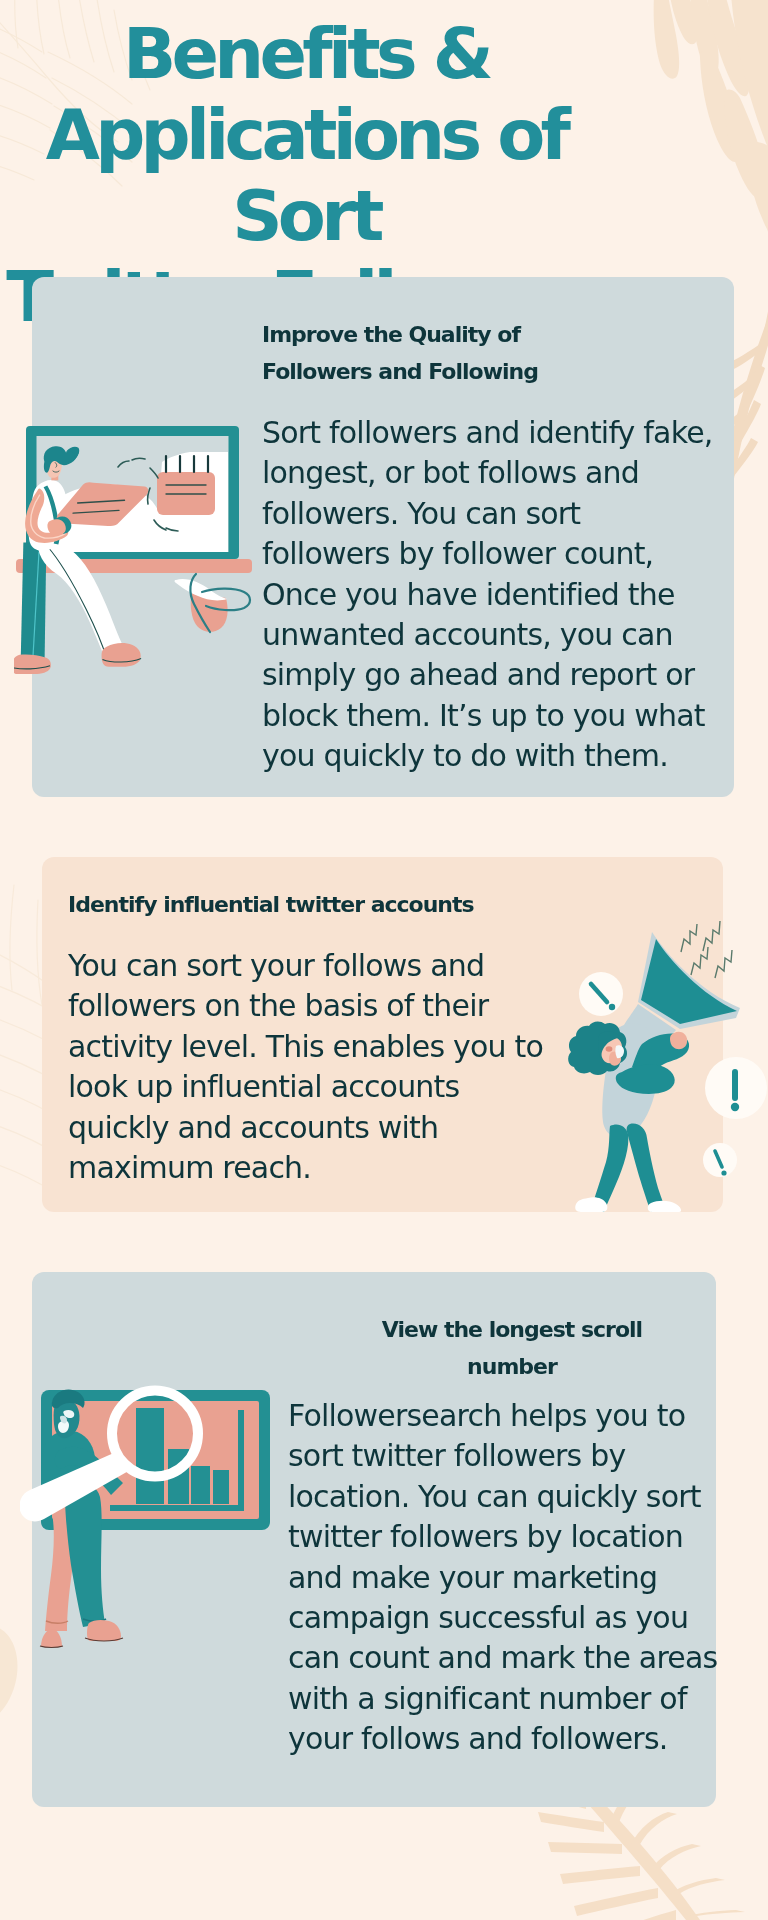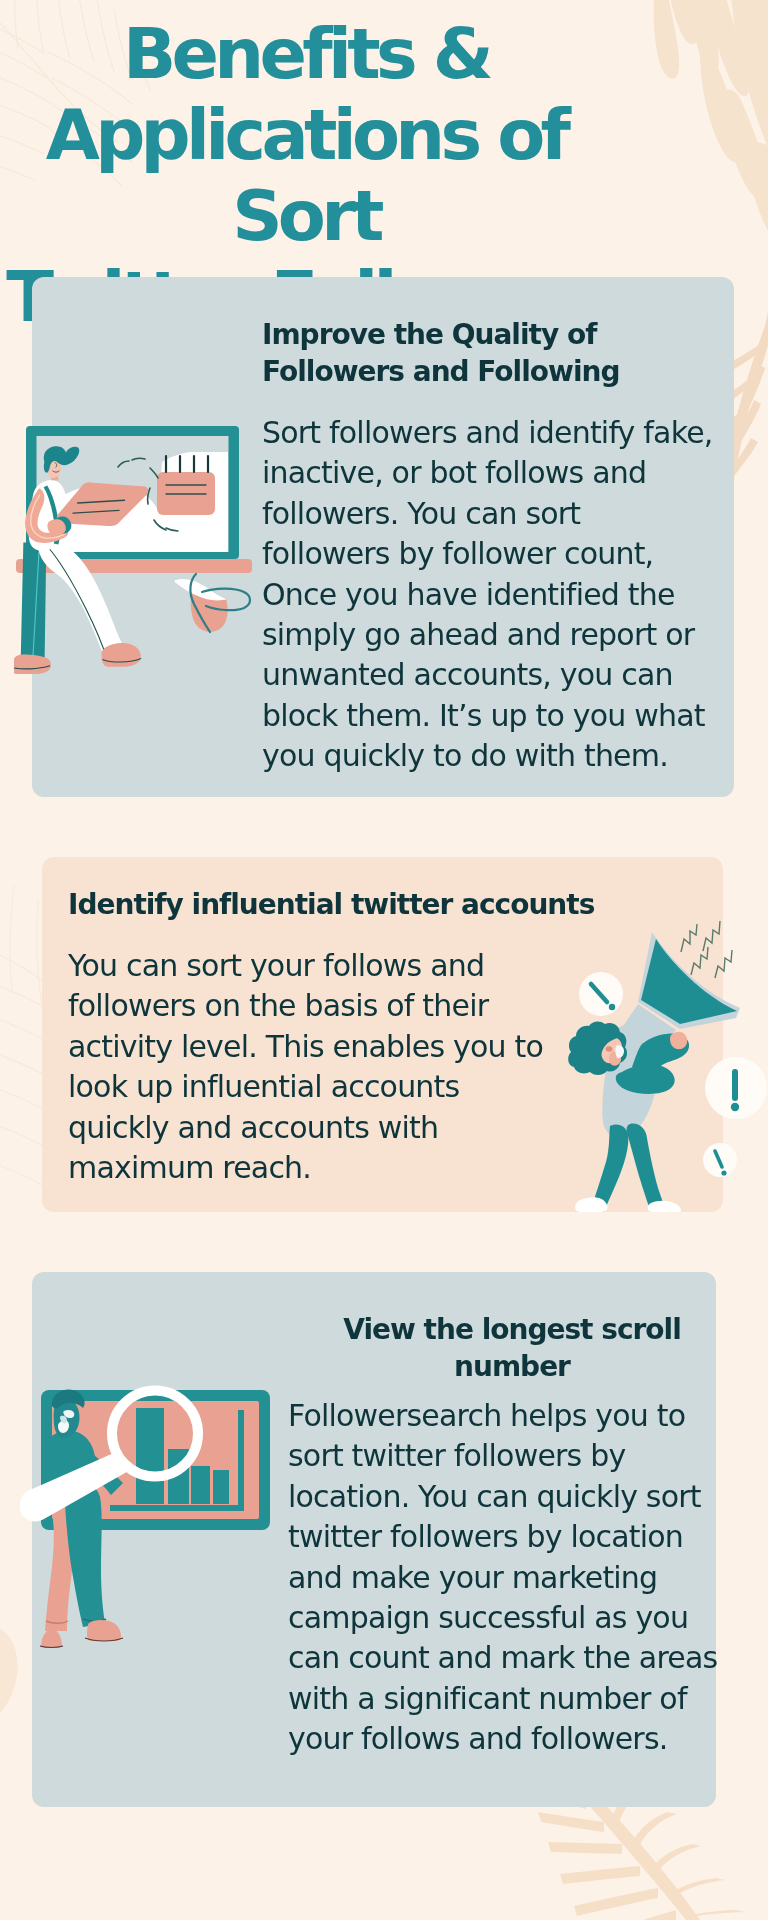--- a/index.html
+++ b/index.html
@@ -6,21 +6,21 @@
   body{width:768px;height:1920px;overflow:hidden;background:#FDF2E8;
        font-family:"DejaVu Sans",sans-serif;position:relative;
        -webkit-font-smoothing:antialiased;}
   .bgdeco{position:absolute;left:0;top:0;width:768px;height:1920px;overflow:hidden;pointer-events:none;}
   .title{position:absolute;left:0;top:14px;width:612px;text-align:center;
     color:#228F9B;font-weight:bold;font-size:70px;line-height:81px;letter-spacing:-4.7px;}
   .card{position:absolute;border-radius:12px;}
   .c1{left:32px;top:277px;width:702px;height:520px;background:#CFDADC;}
   .c2{left:42px;top:857px;width:681px;height:355px;background:#F8E3D2;}
   .c3{left:32px;top:1272px;width:684px;height:535px;background:#CFDADC;}
-  .h{color:#0E353B;font-weight:bold;font-size:28px;line-height:37px;letter-spacing:-1px;position:absolute;}
+  .h{color:#0E353B;font-weight:bold;font-size:22px;line-height:37px;letter-spacing:-1px;position:absolute;}
   .p{color:#0E353B;font-size:30px;line-height:40.4px;letter-spacing:-0.8px;position:absolute;}
   .illu{position:absolute;}
 </style>
 </head>
 <body>
 
 <div class="bgdeco">
 <svg width="768" height="1920" viewBox="0 0 768 1920" xmlns="http://www.w3.org/2000/svg">
   <g fill="none" stroke="#F7E9D8" stroke-width="1.2" stroke-linecap="round">
     <path d="M-50,-30 C -10,10 20,45 48,78 C 70,104 92,126 118,142"></path>
@@ -174,26 +174,26 @@
   </g>
 </svg>
 </div>
 
 <div class="h" style="left:262px;top:316px;width:450px;">
   <div>Improve the Quality of</div>
   <div>Followers and Following</div>
 </div>
 <div class="p" style="left:262px;top:413px;width:460px;">
   <div>Sort followers and identify fake,</div>
-  <div>inactive, or bot follows and</div>
+  <div>longest, or bot follows and</div>
   <div>followers. You can sort</div>
   <div>followers by follower count,</div>
   <div>Once you have identified the</div>
+  <div>unwanted accounts, you can</div>
   <div>simply go ahead and report or</div>
-  <div>unwanted accounts, you can</div>
   <div>block them. It’s up to you what</div>
   <div>you quickly to do with them.</div>
 </div>
 <div class="card c2"></div>
 
 <div class="h" style="left:68px;top:886px;width:600px;">
   <div>Identify influential twitter accounts</div>
 </div>
 <div class="p" style="left:68px;top:946px;width:480px;">
   <div>You can sort your follows and</div>

